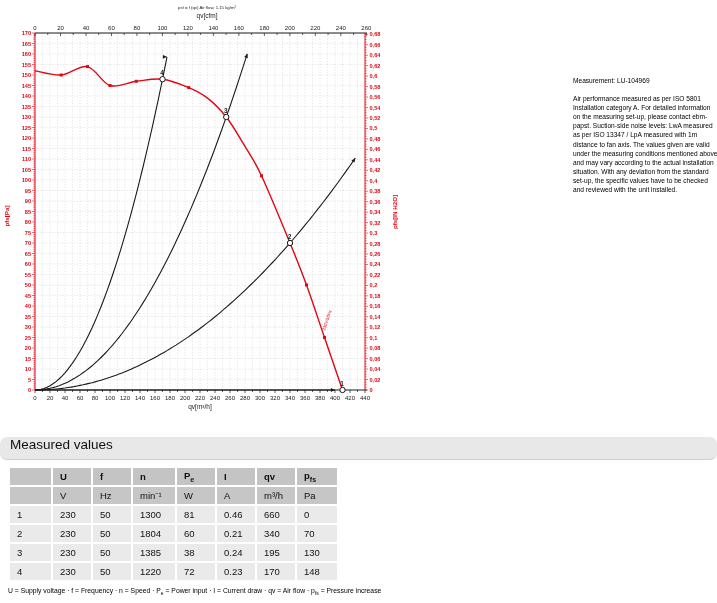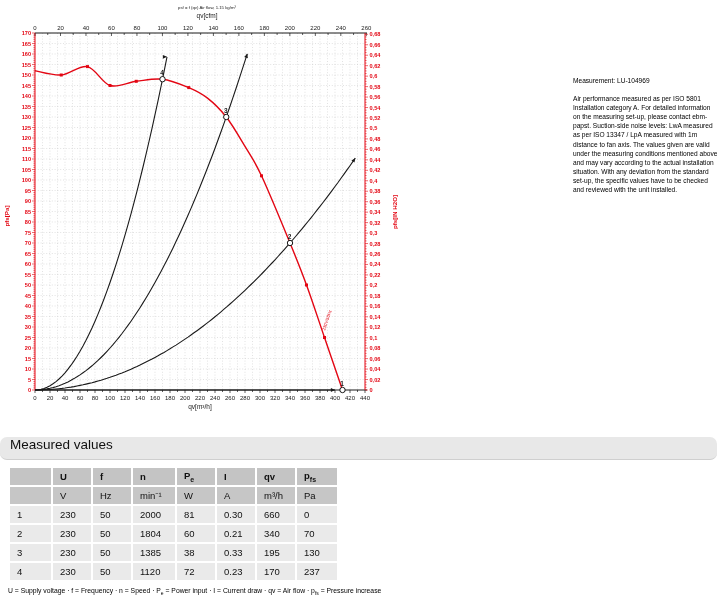--- a/index.html
+++ b/index.html
@@ -679,52 +679,52 @@
         <td>min⁻¹</td>
         <td>W</td>
         <td>A</td>
         <td>m³/h</td>
         <td>Pa</td>
       </tr>
       <tr class="data">
         <td>1</td>
         <td>230</td>
         <td>50</td>
-        <td>2000</td>
+        <td>1300</td>
         <td>81</td>
-        <td>0.30</td>
+        <td>0.46</td>
         <td>660</td>
         <td>0</td>
       </tr>
       <tr class="data">
         <td>2</td>
         <td>230</td>
         <td>50</td>
         <td>1804</td>
         <td>60</td>
         <td>0.21</td>
         <td>340</td>
         <td>70</td>
       </tr>
       <tr class="data">
         <td>3</td>
         <td>230</td>
         <td>50</td>
         <td>1385</td>
         <td>38</td>
-        <td>0.33</td>
+        <td>0.24</td>
         <td>195</td>
         <td>130</td>
       </tr>
       <tr class="data">
         <td>4</td>
         <td>230</td>
         <td>50</td>
-        <td>1120</td>
+        <td>1220</td>
         <td>72</td>
         <td>0.23</td>
         <td>170</td>
-        <td>237</td>
+        <td>148</td>
       </tr>
     </tbody>
 </table>
 
 <div class="foot" id="footnote"><span>U = Supply voltage · f = Frequency · n = Speed · P</span><sub>e</sub><span> = Power input · I = Current draw · qv = Air flow · p</span><sub>fs</sub><span> = Pressure increase</span></div>
 
 </body></html>

